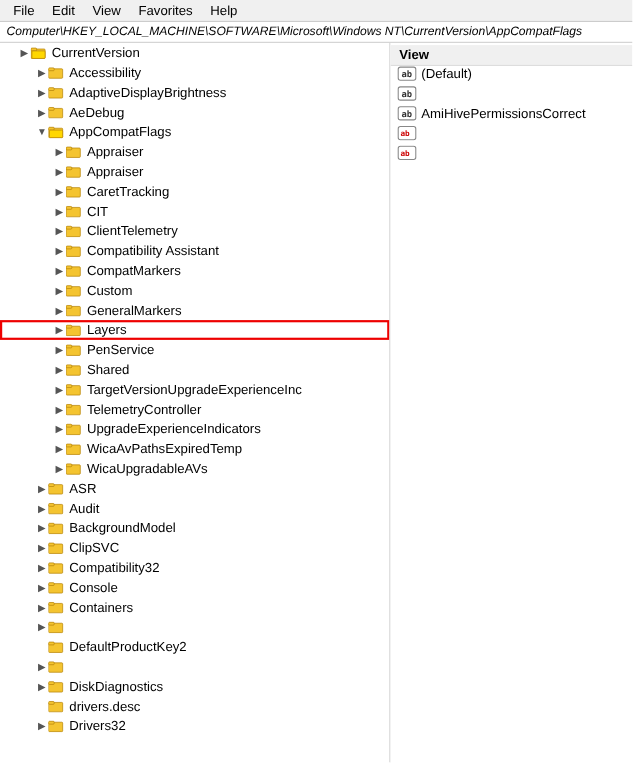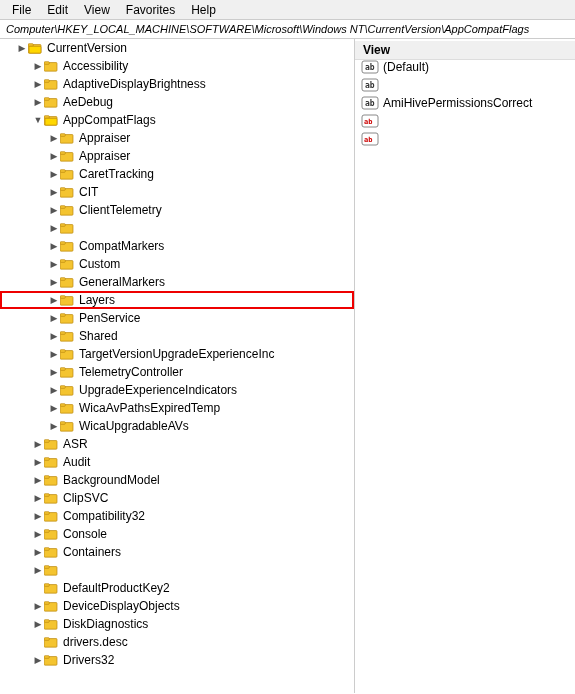--- a/index.html
+++ b/index.html
@@ -277,20 +277,21 @@
         </div>
         <div class="tree-item">
           <span class="tree-indent" style="width: 48px;"></span>
           <span class="tree-arrow">▶</span>
           <span class="tree-folder-icon">
             <svg class="folder-svg" viewBox="0 0 16 14" xmlns="http://www.w3.org/2000/svg">
       <rect x="0" y="3" width="15" height="10" rx="1" fill="#f4c430" stroke="#b8860b" stroke-width="0.8"></rect>
       <rect x="0" y="2" width="6" height="3" rx="1" fill="#f4c430" stroke="#b8860b" stroke-width="0.8"></rect>
     </svg>
           </span>
+          <span class="tree-label">Compatibility Assistant</span>
         </div>
         <div class="tree-item">
           <span class="tree-indent" style="width: 48px;"></span>
           <span class="tree-arrow">▶</span>
           <span class="tree-folder-icon">
             <svg class="folder-svg" viewBox="0 0 16 14" xmlns="http://www.w3.org/2000/svg">
       <rect x="0" y="3" width="15" height="10" rx="1" fill="#f4c430" stroke="#b8860b" stroke-width="0.8"></rect>
       <rect x="0" y="2" width="6" height="3" rx="1" fill="#f4c430" stroke="#b8860b" stroke-width="0.8"></rect>
     </svg>
           </span>
@@ -506,21 +507,20 @@
         </div>
         <div class="tree-item">
           <span class="tree-indent" style="width: 32px;"></span>
           <span class="tree-arrow">▶</span>
           <span class="tree-folder-icon">
             <svg class="folder-svg" viewBox="0 0 16 14" xmlns="http://www.w3.org/2000/svg">
       <rect x="0" y="3" width="15" height="10" rx="1" fill="#f4c430" stroke="#b8860b" stroke-width="0.8"></rect>
       <rect x="0" y="2" width="6" height="3" rx="1" fill="#f4c430" stroke="#b8860b" stroke-width="0.8"></rect>
     </svg>
           </span>
-          <span class="tree-label">DeviceDisplayObjects</span>
         </div>
         <div class="tree-item">
           <span class="tree-indent" style="width: 32px;"></span>
           <span class="tree-arrow">▶</span>
           <span class="tree-folder-icon">
             <svg class="folder-svg" viewBox="0 0 16 14" xmlns="http://www.w3.org/2000/svg">
       <rect x="0" y="3" width="15" height="10" rx="1" fill="#f4c430" stroke="#b8860b" stroke-width="0.8"></rect>
       <rect x="0" y="2" width="6" height="3" rx="1" fill="#f4c430" stroke="#b8860b" stroke-width="0.8"></rect>
     </svg>
           </span>

